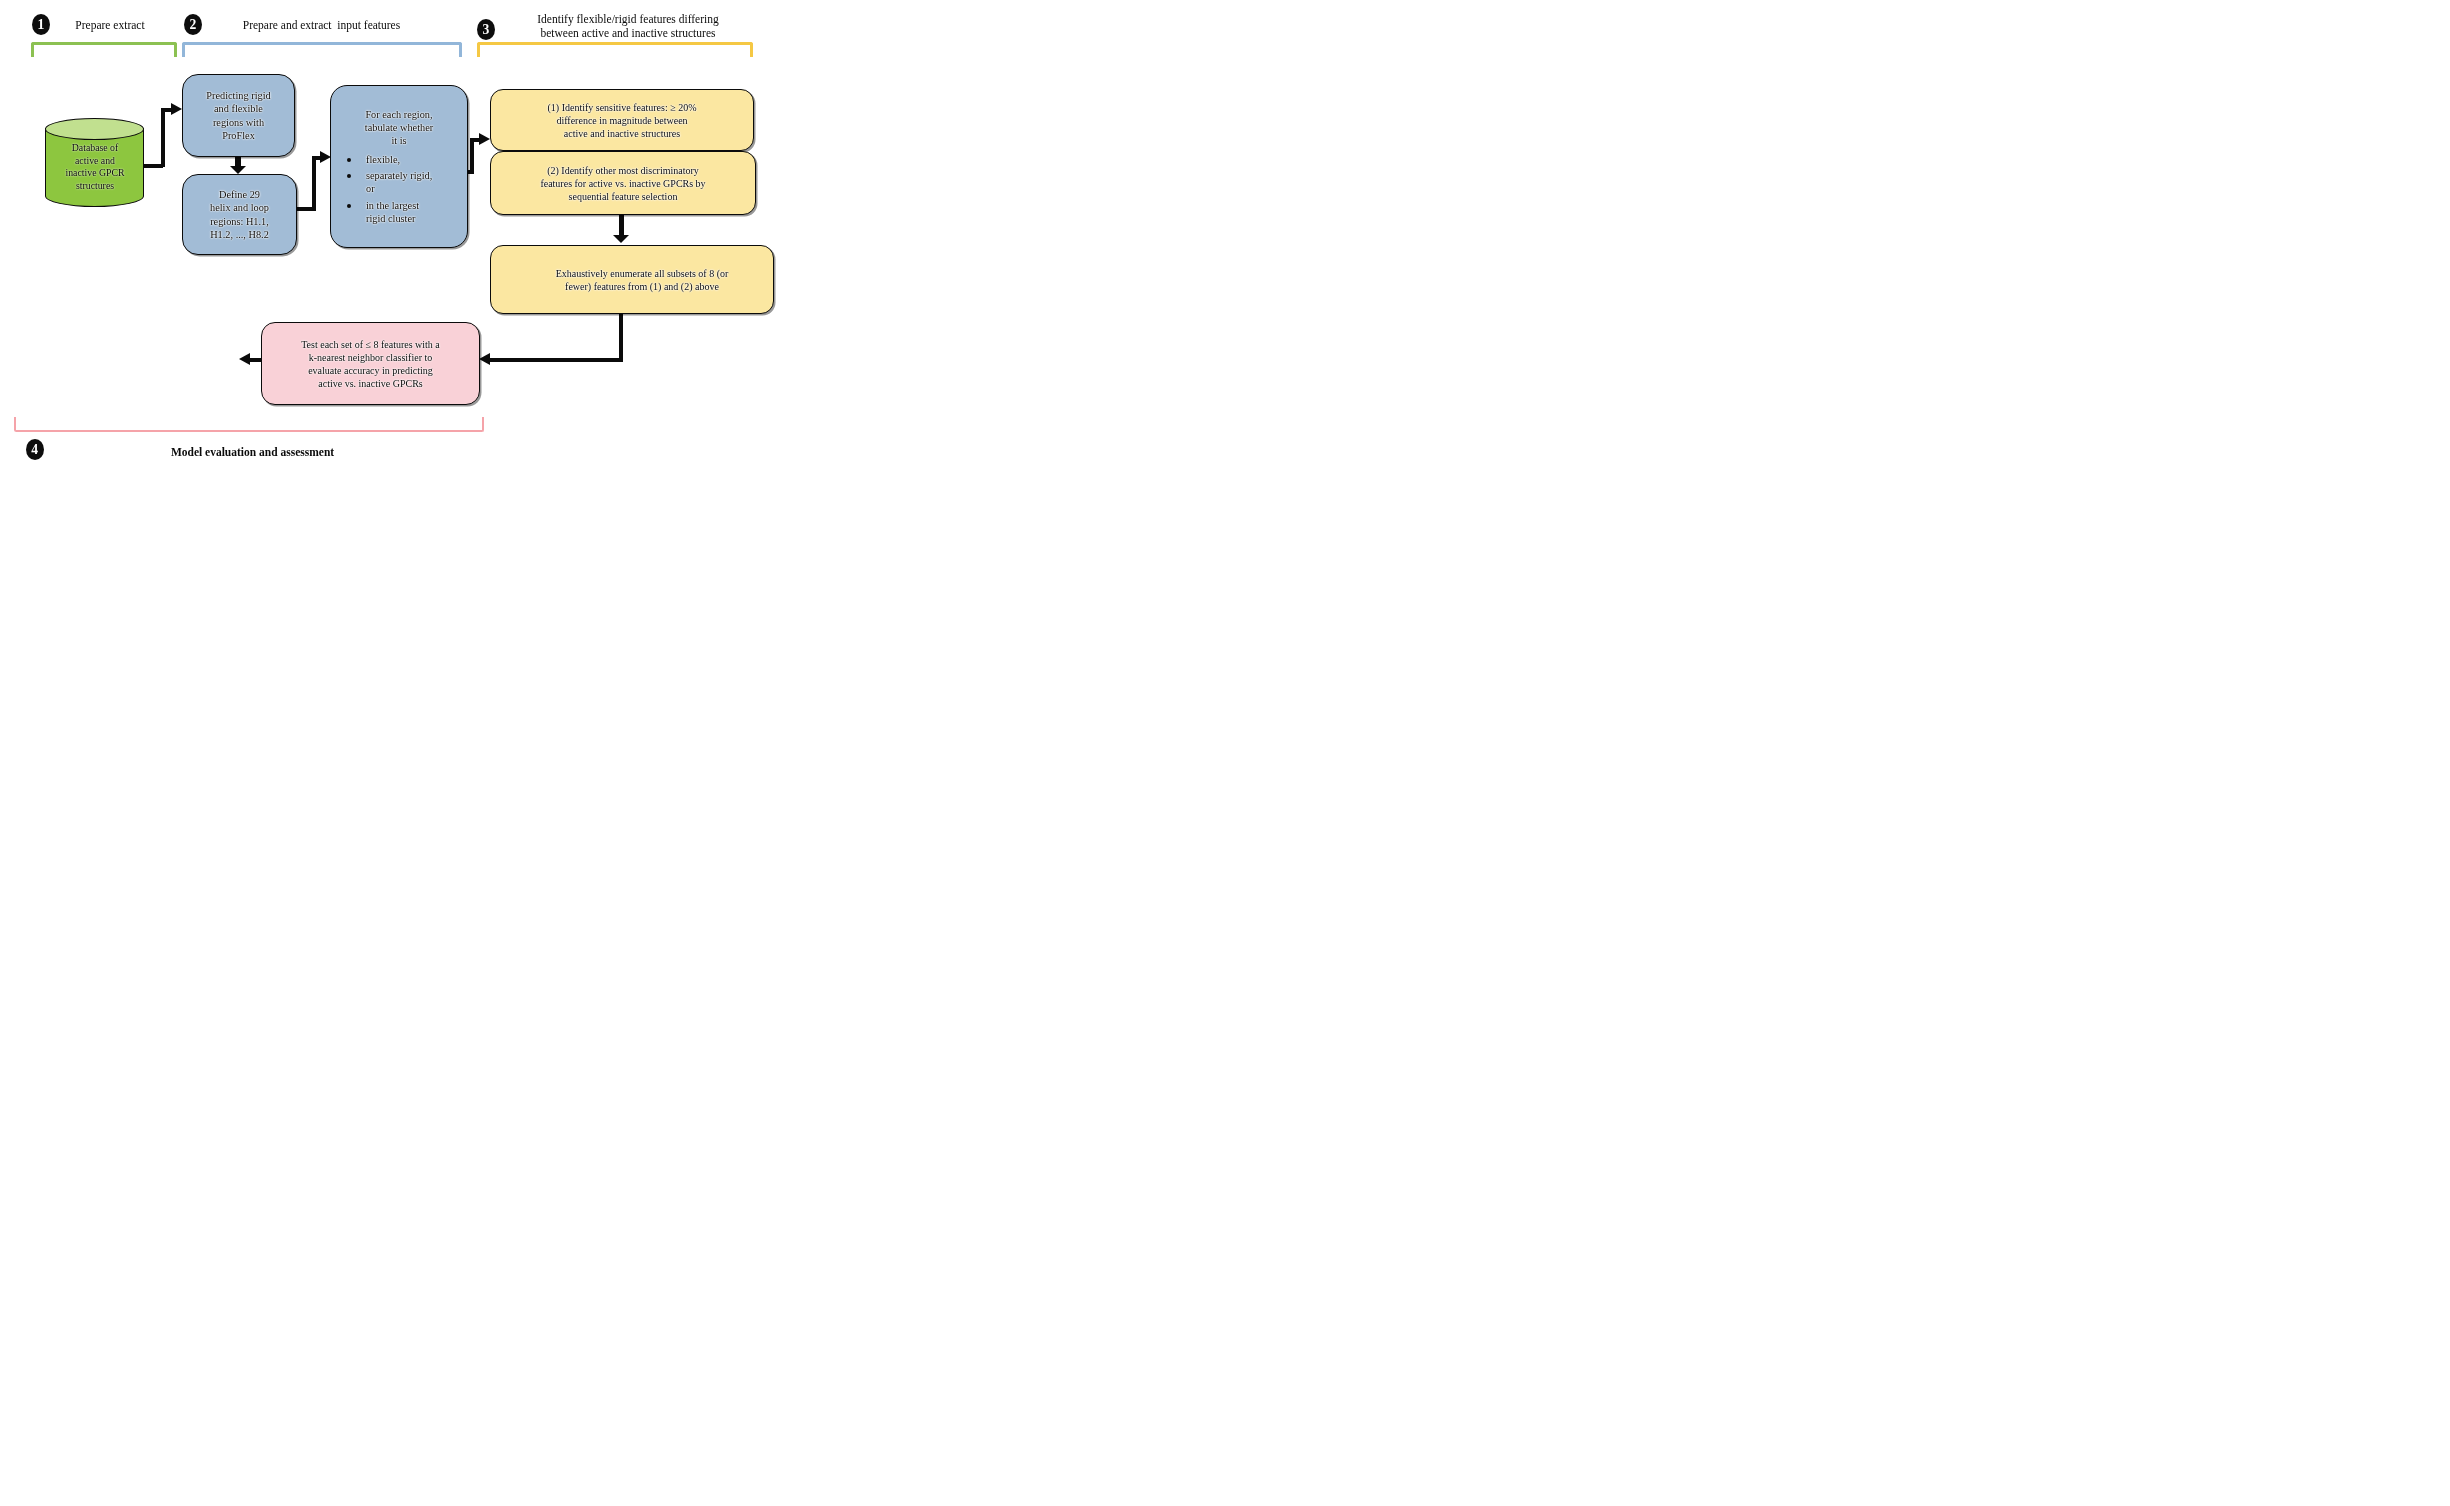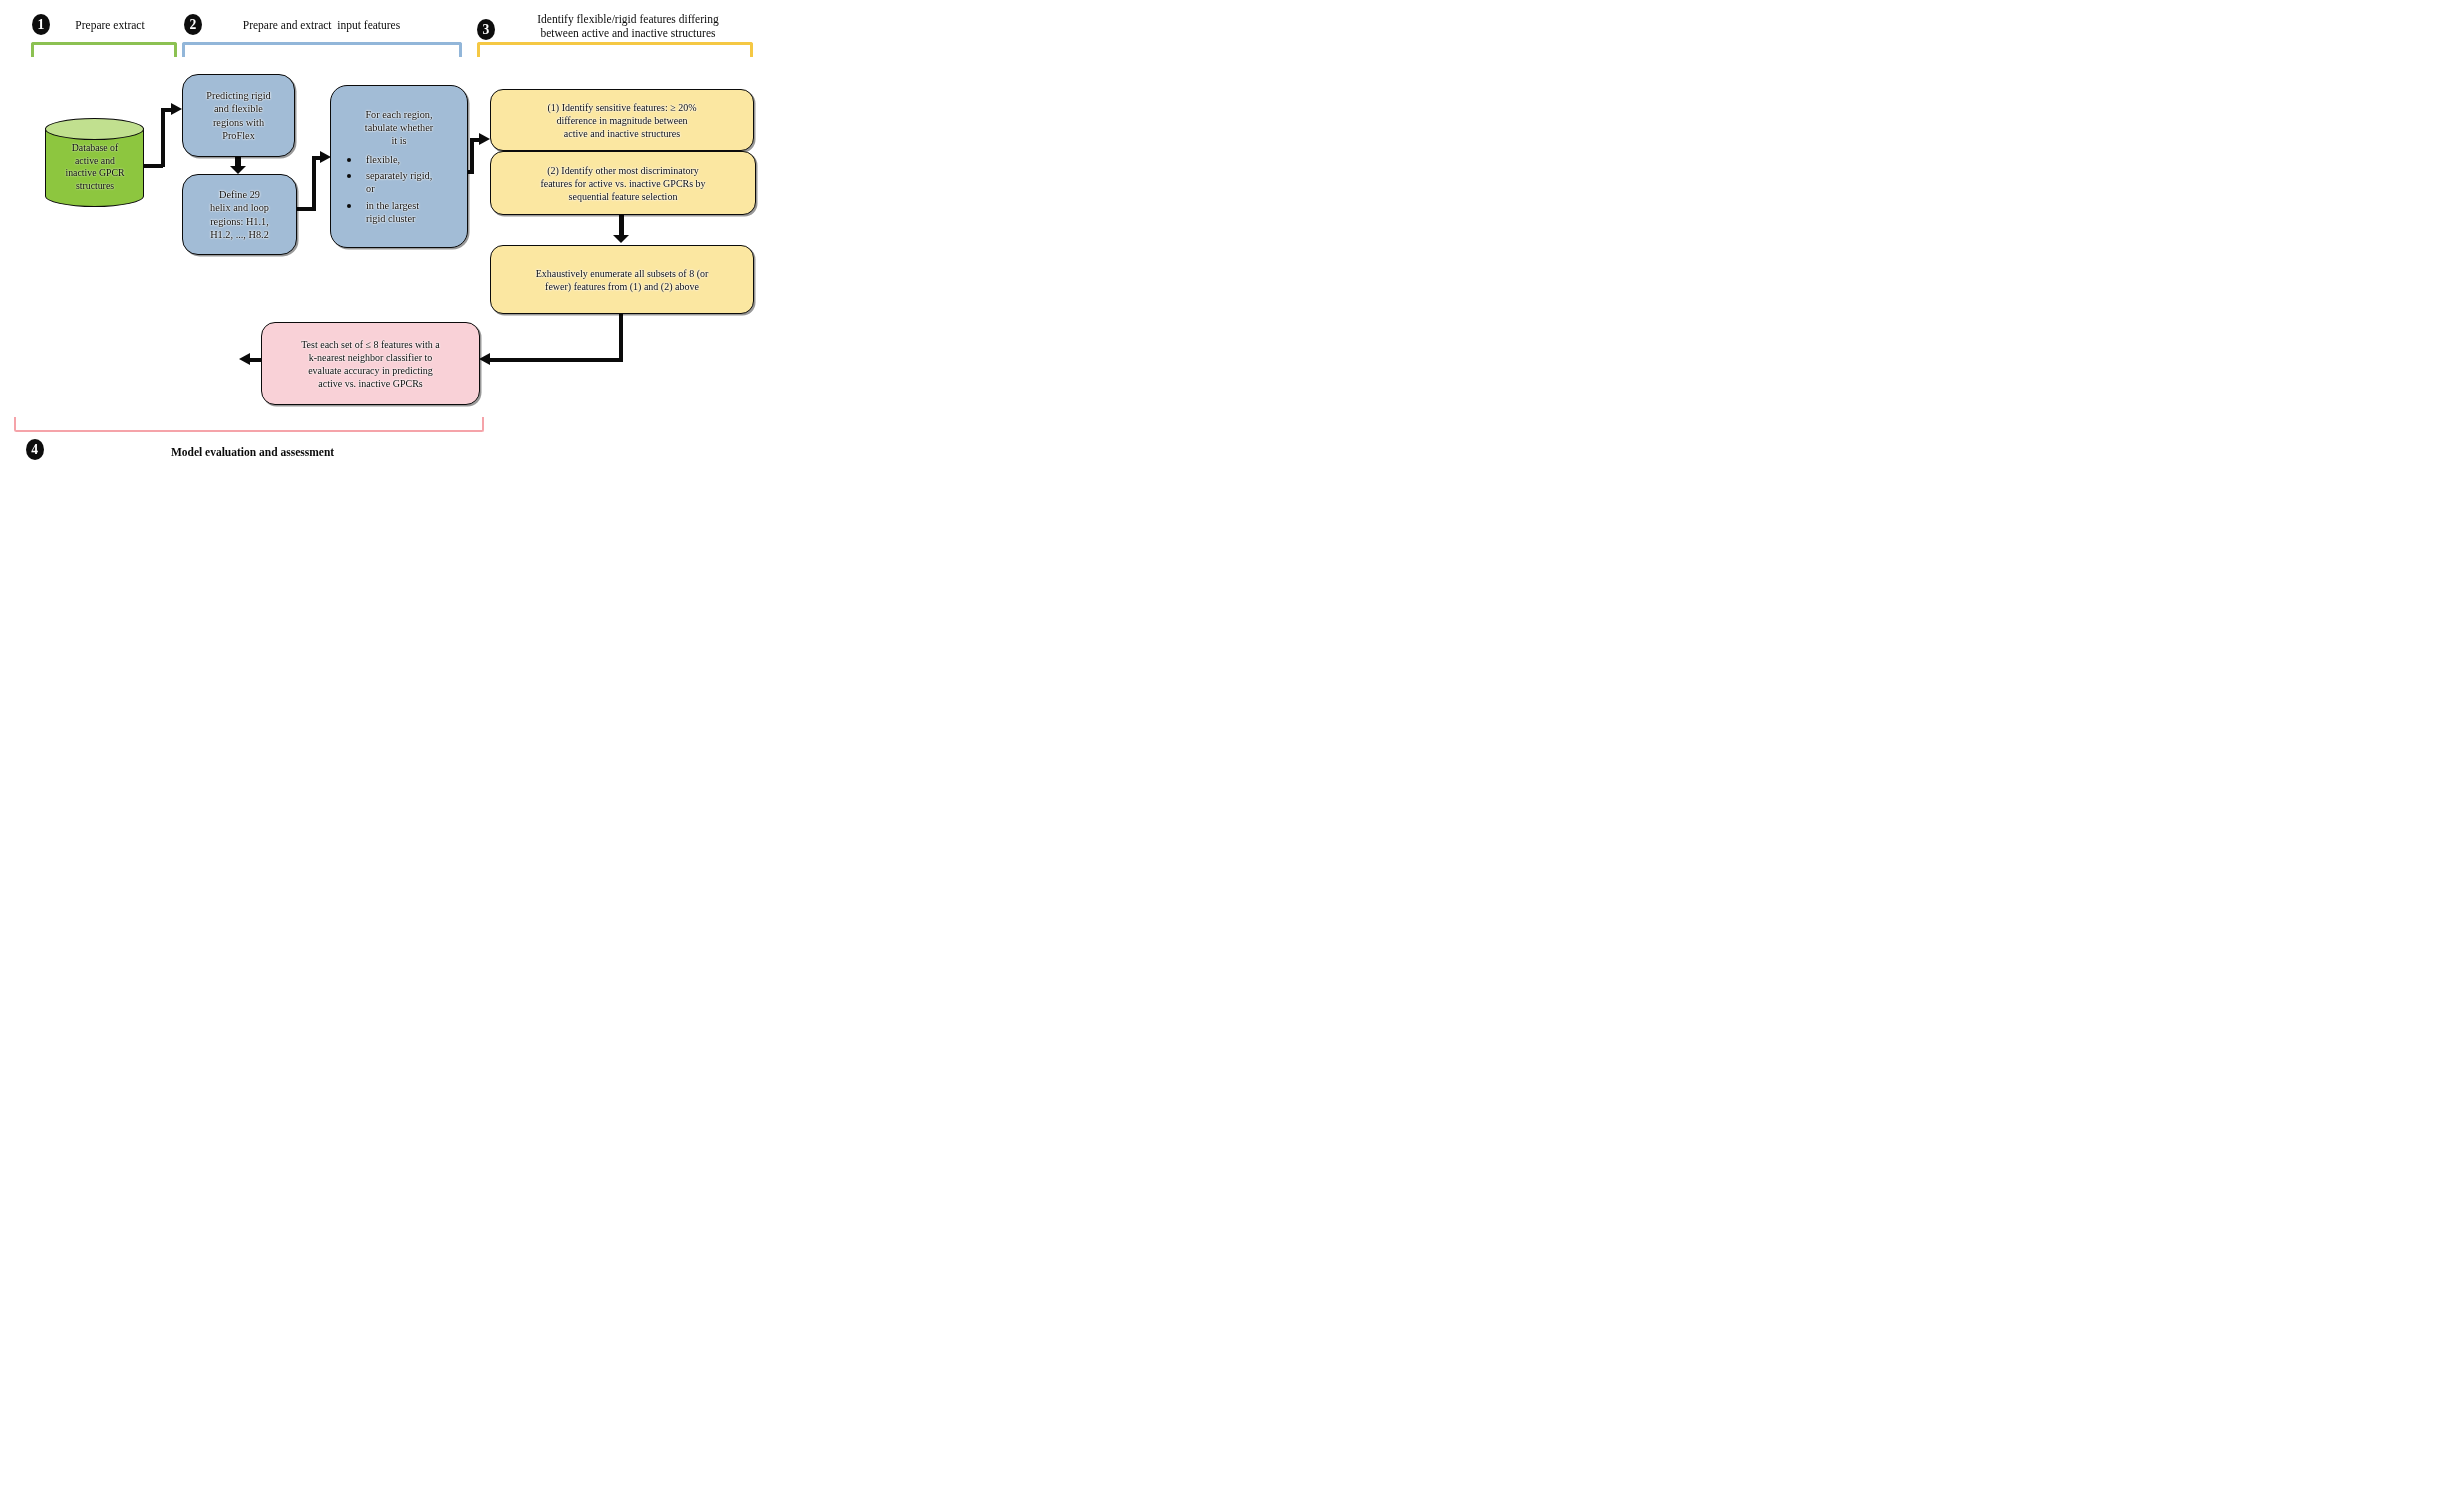--- a/index.html
+++ b/index.html
@@ -205,21 +205,21 @@
 difference in magnitude between
 active and inactive structures</div>
   </div>
 
   <div class="node yellow" style="left:490px;top:151px;width:264px;height:62px;">
     <div class="txt fs-small">(2) Identify other most discriminatory
 features for active vs. inactive GPCRs by
 sequential feature selection</div>
   </div>
 
-  <div class="node yellow" style="left:490px;top:245px;width:262px;height:67px;">
+  <div class="node yellow" style="left:490px;top:245px;width:262px;height:67px;padding-left:20px;">
     <div class="txt fs-small">Exhaustively enumerate all subsets of 8 (or
 fewer) features from (1) and (2) above</div>
   </div>
 
   <div class="node pink" style="left:261px;top:322px;width:217px;height:81px;">
     <div class="txt fs-small">Test each set of ≤ 8 features with a
 k-nearest neighbor classifier to
 evaluate accuracy in predicting
 active vs. inactive GPCRs</div>
   </div>

